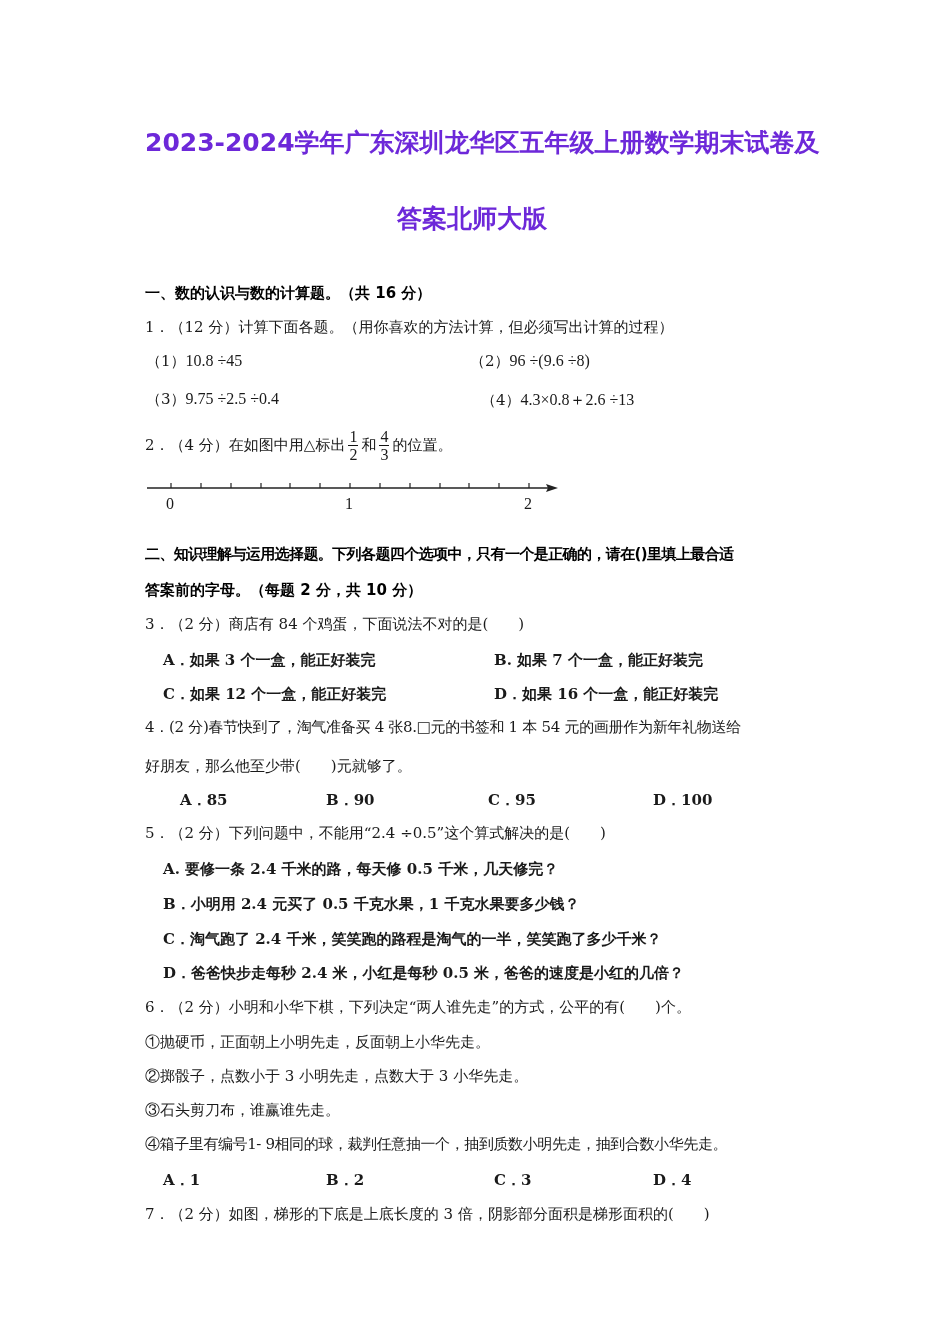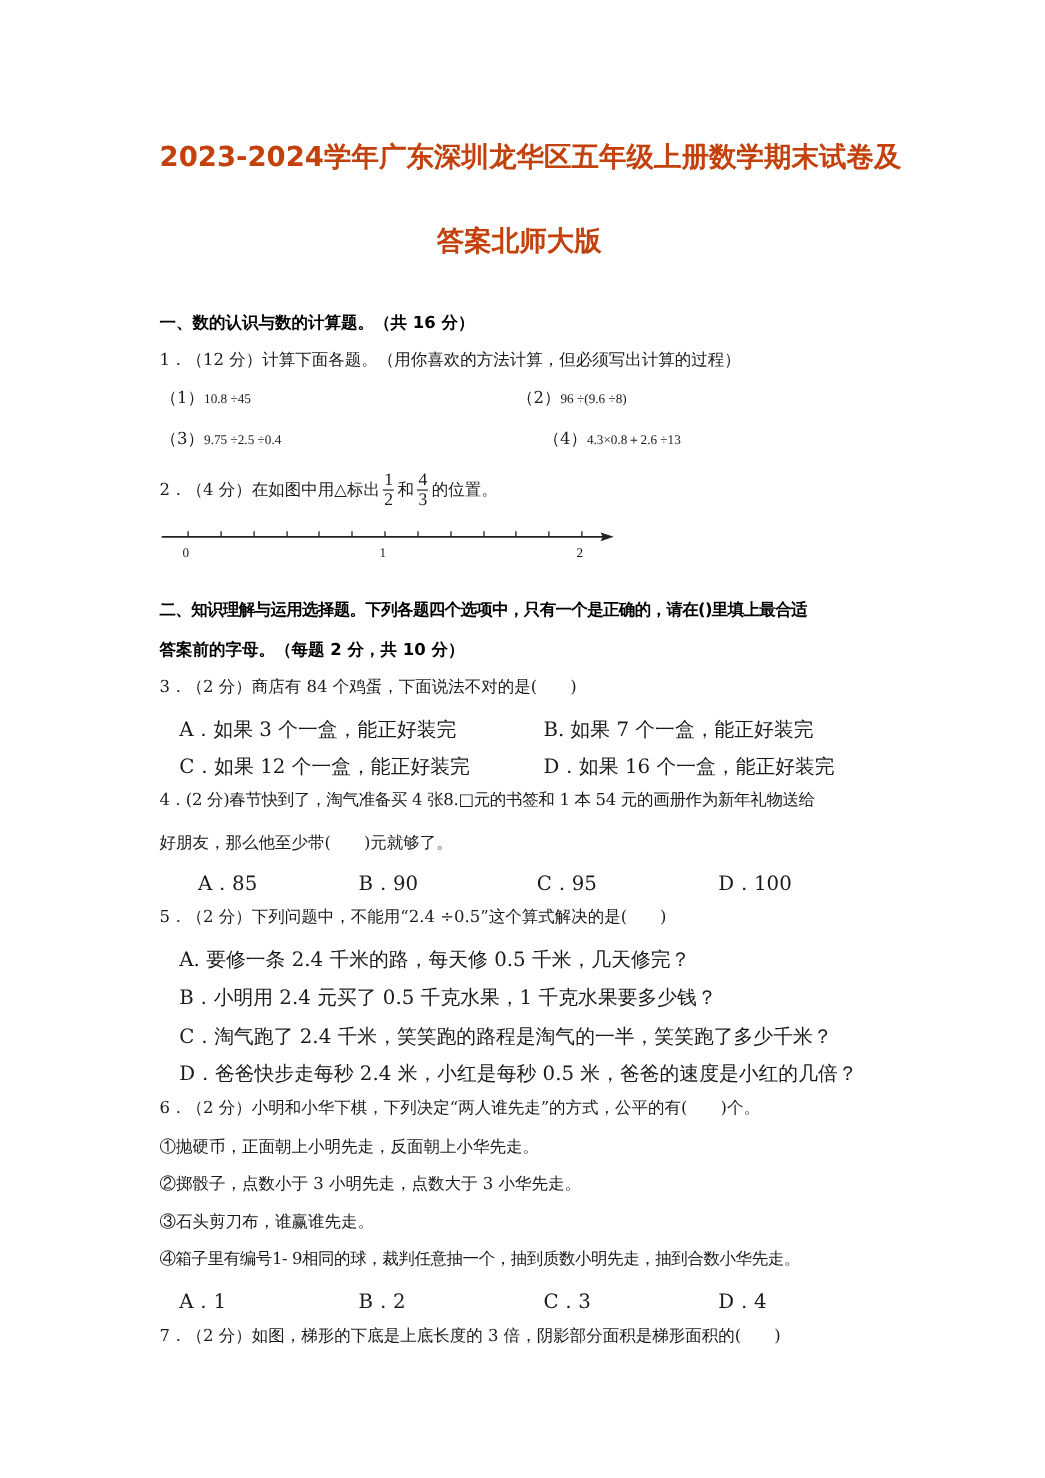--- a/index.html
+++ b/index.html
@@ -1,24 +1,24 @@
 <!DOCTYPE html>
 <html><head>
 <meta charset="utf-8">
 <style>
   html, body { margin: 0; padding: 0; background: #ffffff; }
   body { width: 950px; height: 1344px; position: relative; overflow: hidden;
          font-family: "DejaVu Serif", "Liberation Serif", serif; color: #1a1a1a; }
   .abs { position: absolute; white-space: nowrap; }
   .title { font-family: "DejaVu Sans", "Liberation Sans", sans-serif; font-weight: bold;
-           font-size: 25px; letter-spacing: 0px; color: #c2410c; }
+           font-size: 25px; letter-spacing: 0px; color: #6d28d9; }
   .section { font-family: "DejaVu Sans", "Liberation Sans", sans-serif; font-weight: bold; font-size: 15px; color:#000000; }
   .q { font-size: 15px; }
-  .opt { font-size: 18px; }
-  .math { font-family: "Liberation Serif", "DejaVu Serif", serif; font-size: 12px; }
+  .opt { font-size: 15px; font-weight: bold; }
+  .math { font-family: "Liberation Serif", "DejaVu Serif", serif; font-size: 16px; }
   .frac { display: inline-block; vertical-align: middle; text-align: center; margin: 0 3px;
           font-family: "Liberation Serif", serif; font-size: 16px; line-height: 17px; }
   .frac .num { display: block; border-bottom: 1px solid #111; padding: 0 1px; }
   .frac .den { display: block; }
 </style>
 </head>
 <body>
 
 <div class="abs title" style="left:145px; top:126px;">2023-2024学年广东深圳龙华区五年级上册数学期末试卷及</div>
 <div class="abs title" style="left:397px; top:202px;">答案北师大版</div>
@@ -28,21 +28,21 @@
 
 <div class="abs q" style="left:146px; top:352px;">
   <span>（1）</span><span class="math">10.8 ÷45</span>
 </div>
 <div class="abs q" style="left:470px; top:352px;">
   <span>（2）</span><span class="math">96 ÷(9.6 ÷8)</span>
 </div>
 <div class="abs q" style="left:146px; top:390px;">
   <span>（3）</span><span class="math">9.75 ÷2.5 ÷0.4</span>
 </div>
-<div class="abs q" style="left:494px; top:390px;">
+<div class="abs q" style="left:481px; top:390px;">
   <span>（4）</span><span class="math">4.3×0.8＋2.6 ÷13</span>
 </div>
 
 <div class="abs q" style="left:145px; top:426px; height:38px; display:flex; align-items:center;">
   <span>2．（4 分）在如图中用△标出</span>
   <span class="frac">
     <span class="num">1</span>
     <span class="den">2</span>
   </span>
   <span>和</span>

